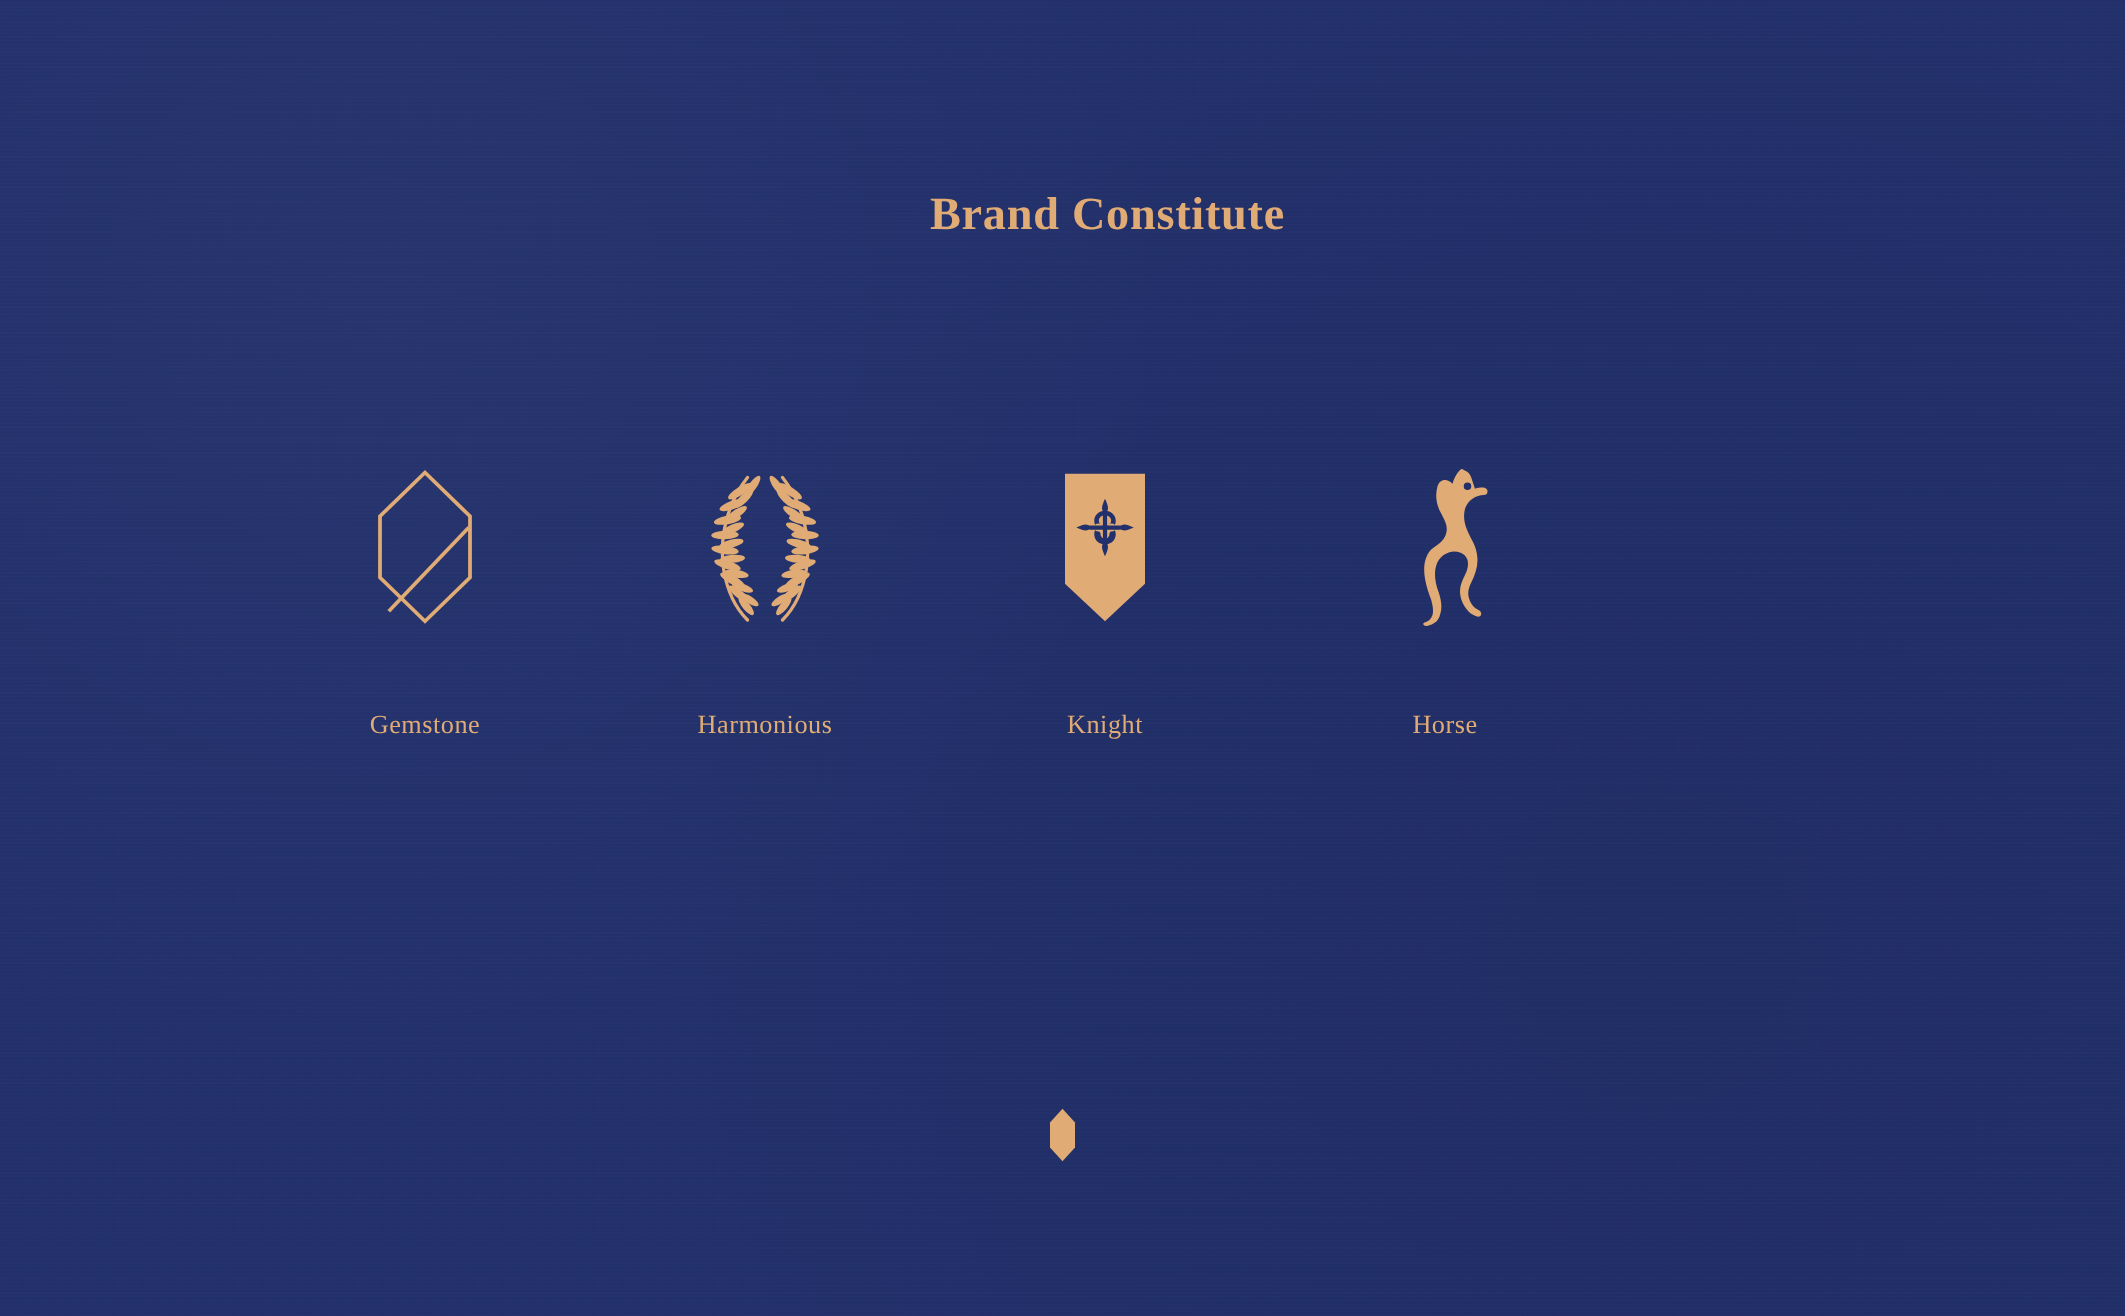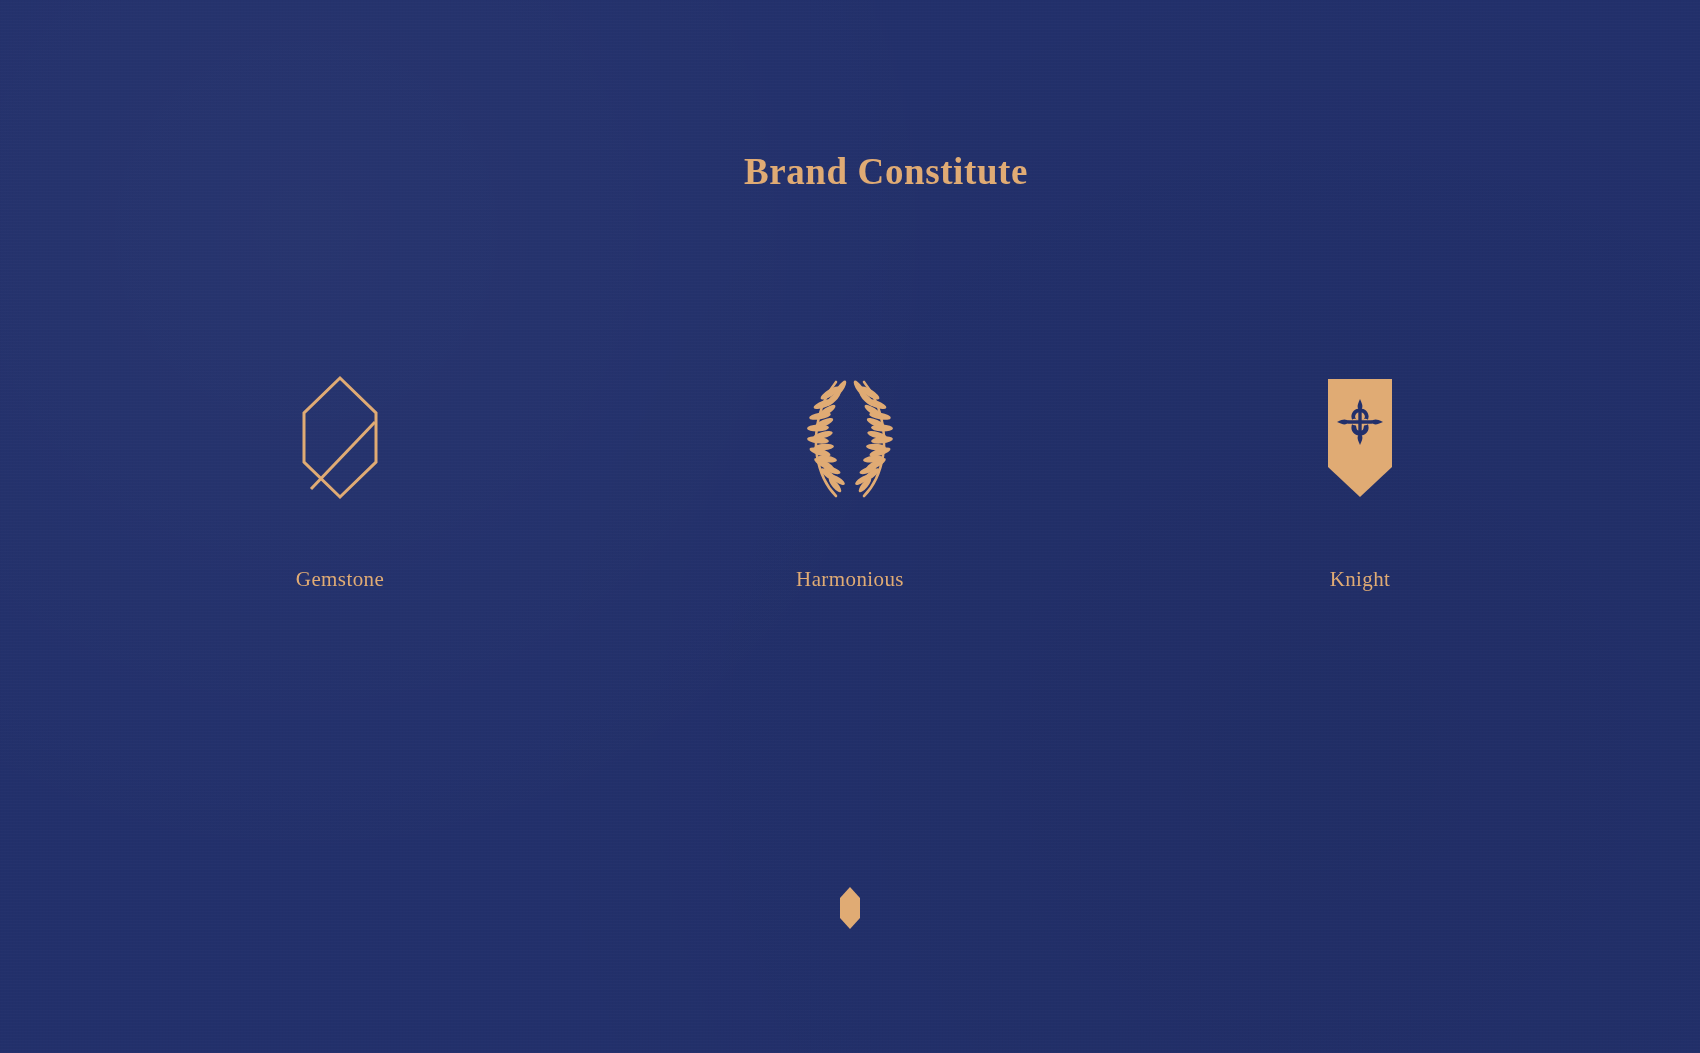--- a/index.html
+++ b/index.html
@@ -41,22 +41,22 @@
     font-family: "Liberation Serif", "DejaVu Serif", serif;
     margin-left: 36px;
   }
 
   .icon-row {
     position: absolute;
     top: 370px;
     left: 210px;
     width: 1280px;
     display: flex;
-    justify-content: space-between;
     align-items: flex-start;
+    gap: 12px;
   }
 
   .icon-cell {
     width: 260px;
     display: flex;
     flex-direction: column;
     align-items: center;
   }
 
   .icon-art {
@@ -161,20 +161,76 @@
             <circle cx="-5.2" cy="0" r="3.2" fill="#e0ab74"></circle>
             <circle cx="5.2" cy="0" r="3.2" fill="#e0ab74"></circle>
             <rect x="-1.7" y="-13" width="3.4" height="26" rx="1.4"></rect>
             <rect x="-13" y="-1.7" width="26" height="3.4" rx="1.4"></rect>
           </g>
         </svg>
       </div>
       <div class="icon-label">Knight</div>
     </div>
 
+    <div class="icon-cell">
+      <div class="icon-art">
+        <svg width="80" height="128" viewBox="0 0 80 128" aria-hidden="true">
+          <path fill="#e0ab74" d="
+            M52 2
+            C49 5 47 9 46 13
+            C44 11 42 10 40 10
+            C37 10 35 12 34 15
+            C32 22 33 29 36 35
+            C38 39 40 42 41 46
+            C42 50 41 54 39 57
+            C37 60 34 62 31 64
+            C28 66 26 69 25 72
+            C23 77 23 83 24 89
+            C25 95 27 101 29 106
+            C30 110 31 114 30 118
+            C29 121 27 123 24 124
+            C23 124 22 125 23 126
+            C24 127 26 127 28 126
+            C32 125 35 122 36 118
+            C38 112 37 106 35 100
+            C33 95 32 90 32 85
+            C32 81 33 77 35 74
+            C37 71 40 69 43 68
+            C46 67 49 67 52 68
+            C55 69 57 71 58 74
+            C59 78 58 82 56 86
+            C54 90 52 94 52 99
+            C52 104 54 109 57 113
+            C59 116 62 118 65 119
+            C67 120 69 119 69 117
+            C69 115 67 114 65 113
+            C62 111 60 108 59 104
+            C58 100 59 96 61 92
+            C64 86 66 80 66 74
+            C66 68 64 62 61 57
+            C59 53 57 49 56 45
+            C55 41 55 37 56 33
+            C57 30 59 27 62 25
+            C65 23 68 22 71 22
+            C73 22 74 21 74 19
+            C74 17 72 16 70 16
+            C68 16 66 16 64 17
+            C63 14 62 11 61 8
+            C60 5 58 3 55 2
+            C54 1 53 1 52 2 Z
+            M58 12
+            C60 12 61 13 61 15
+            C61 17 60 18 58 18
+            C56 18 55 17 55 15
+            C55 13 56 12 58 12 Z"></path>
+          <path fill="#22306b" d="M57.5 13.2 C59 13.2 59.8 14 59.8 15.2 C59.8 16.4 59 17.2 57.5 17.2 C56 17.2 55.2 16.4 55.2 15.2 C55.2 14 56 13.2 57.5 13.2 Z"></path>
+        </svg>
+      </div>
+      <div class="icon-label">Horse</div>
+    </div>
 
   </div>
 
   <div class="footer-mark">
     <svg width="24" height="44" viewBox="0 0 24 44" aria-hidden="true">
       <path d="M12 1 L22 12 L22 32 L12 43 L2 32 L2 12 Z" fill="#e0ab74"></path>
     </svg>
   </div>
 
 </div>

